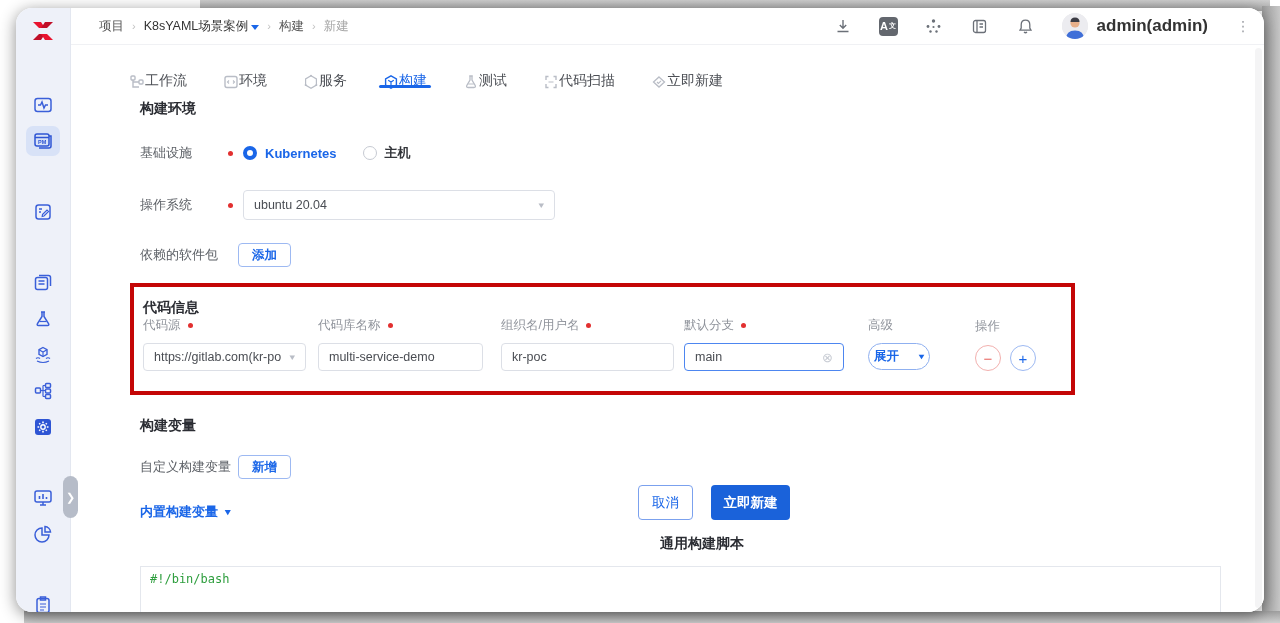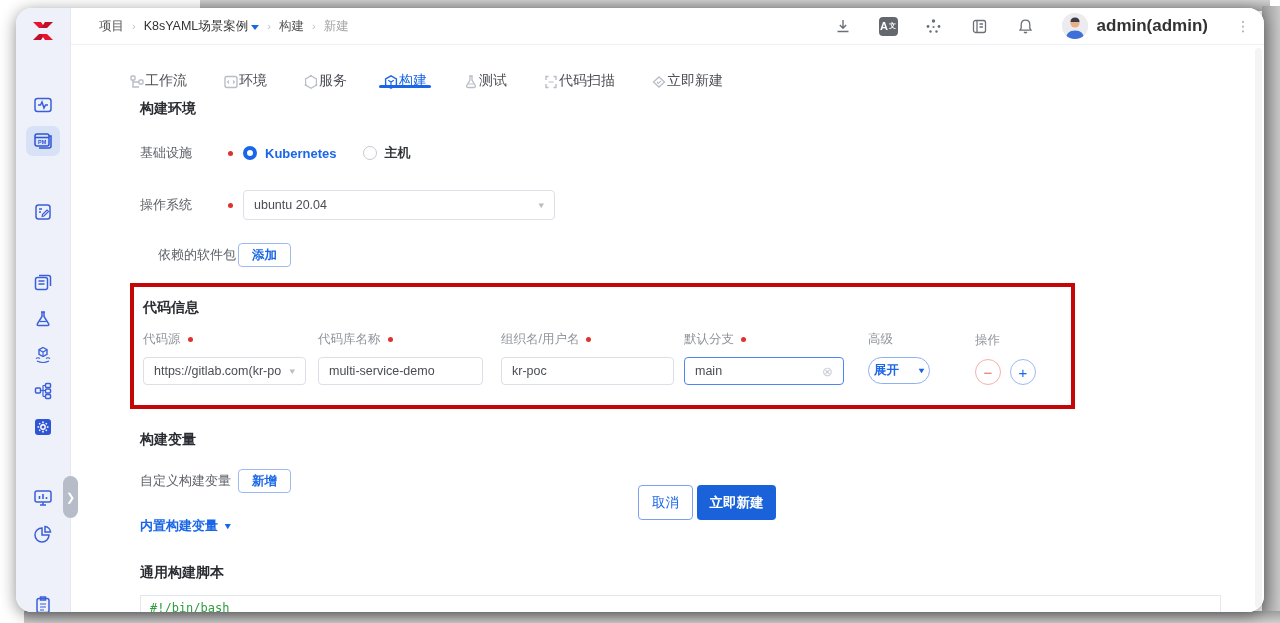--- a/index.html
+++ b/index.html
@@ -64,21 +64,21 @@
 
   .select-box, .text-input { height:30px; border:1px solid #dcdfe6; border-radius:4px; background:#fff; display:flex; align-items:center; padding:0 10px; font-size:12.5px; color:#4a4d53; cursor:pointer; }
   .select-box .chev { margin-left:auto; color:#b9bdc6; font-size:11px; transform:scaleY(.8); }
   .os-select { width:312px; margin-left:2px; }
 
   .btn-outline { height:24px; padding:0 13px; border:1px solid #9db9f2; border-radius:4px; background:#fff; color:#1a66e8; font-size:12.5px; font-weight:bold; display:inline-flex; align-items:center; justify-content:center; cursor:pointer; margin-left:2px; }
 
   
   .code-info-box { margin-left:-10px; margin-top:16px; width:945px; border:4px solid #c40606; padding:10px 0 20px 9px; }
   .ci-heading { font-size:14px; font-weight:bold; color:#2b2d33; margin-top:2px; }
-  .ci-cols { display:flex; margin-top:14px; }
+  .ci-cols { display:flex; }
   .ci-col { display:flex; flex-direction:column; }
   .ci-label-row { display:flex; align-items:center; font-size:12.5px; color:#8f939b; margin-bottom:9px; }
   .ci-label-row .req-dot { margin:0 0 0 7px; }
   .ci-input { height:28px; }
   .col-source { width:163px; margin-right:12px; }
   .col-org { width:173px; margin-right:10px; }
   .col-repo { width:165px; margin-right:18px; }
   .col-branch { width:160px; margin-right:24px; }
   .col-adv { width:107px; }
   .col-ops { width:70px;justify-content:flex-end; }
@@ -91,26 +91,26 @@
   .op-circle { width:26px; height:26px; border-radius:50%; background:#fff; display:flex; align-items:center; justify-content:center; font-size:15px; cursor:pointer; }
   .op-minus { border:1px solid #f2b0ae; color:#e86863; }
   .op-plus { border:1px solid #9db9f2; color:#1a66e8; }
 
   .vars-heading { margin-top:22px; }
   .custom-var-row { margin-top:20px; display:flex; align-items:center; }
   .custom-var-row .f-label { width:96px; }
   .builtin-link { margin-top:24px; display:flex; align-items:center; gap:7px; color:#1a66e8; font-size:13px; font-weight:bold; cursor:pointer; }
   .builtin-link .chev { font-size:11px; transform:scaleY(.85); }
 
-  .script-heading { margin-top:29px; }
+  .script-heading { margin-top:14px;text-align:center; }
   .editor { margin-top:13px; width:1081px; height:110px; border:1px solid #e4e7ed; background:#fff; font-family:"DejaVu Sans Mono", monospace; font-size:12px; line-height:16px; padding-top:4px; overflow:hidden; }
   .code-line { padding-left:9px; white-space:pre; }
   .line-comment { color:#2e9e3e; }
 
-  .footer-actions { position:absolute; left:567px; top:477px; display:flex; gap:4px; z-index:6; }
+  .footer-actions { position:absolute; left:567px; top:477px; display:flex; gap:18px; z-index:6; }
   .btn-cancel { width:55px; height:35px; background:#fff; border:1px solid #7ba1ee; border-radius:4px; color:#1a66e8; font-size:13.5px; display:flex; align-items:center; justify-content:center; cursor:pointer; }
   .btn-primary { width:79px; height:35px; background:#1a62da; border:none; border-radius:4px; color:#fff; font-size:13.5px; font-weight:bold; display:flex; align-items:center; justify-content:center; cursor:pointer; }
 
   .scroll-track { position:absolute; right:2px; top:40px; bottom:4px; width:7px; background:#f4f4f5; border-radius:4px; }
 </style>
 </head>
 <body>
 
 <div class="stage">
   <div class="desktop-top"></div>
@@ -383,21 +383,21 @@
         <div class="form-row" style="margin-top:28px;">
           <span class="f-label">操作系统</span>
           <span class="req-dot"></span>
           <div class="select-box os-select">
             <span>ubuntu 20.04</span>
             <span class="chev">▾</span>
           </div>
         </div>
 
         <div class="form-row" style="margin-top:23px;">
-          <span class="f-label" style="width:96px;text-align:right;">依赖的软件包</span>
+          <span class="f-label" style="width:96px;">依赖的软件包</span>
           <button class="btn-outline">添加</button>
         </div>
 
         <div class="code-info-box">
           <div class="ci-heading">代码信息</div>
           <div class="ci-cols">
 
             <div class="ci-col col-source">
               <span class="ci-label-row">
                   <span>代码源</span>

